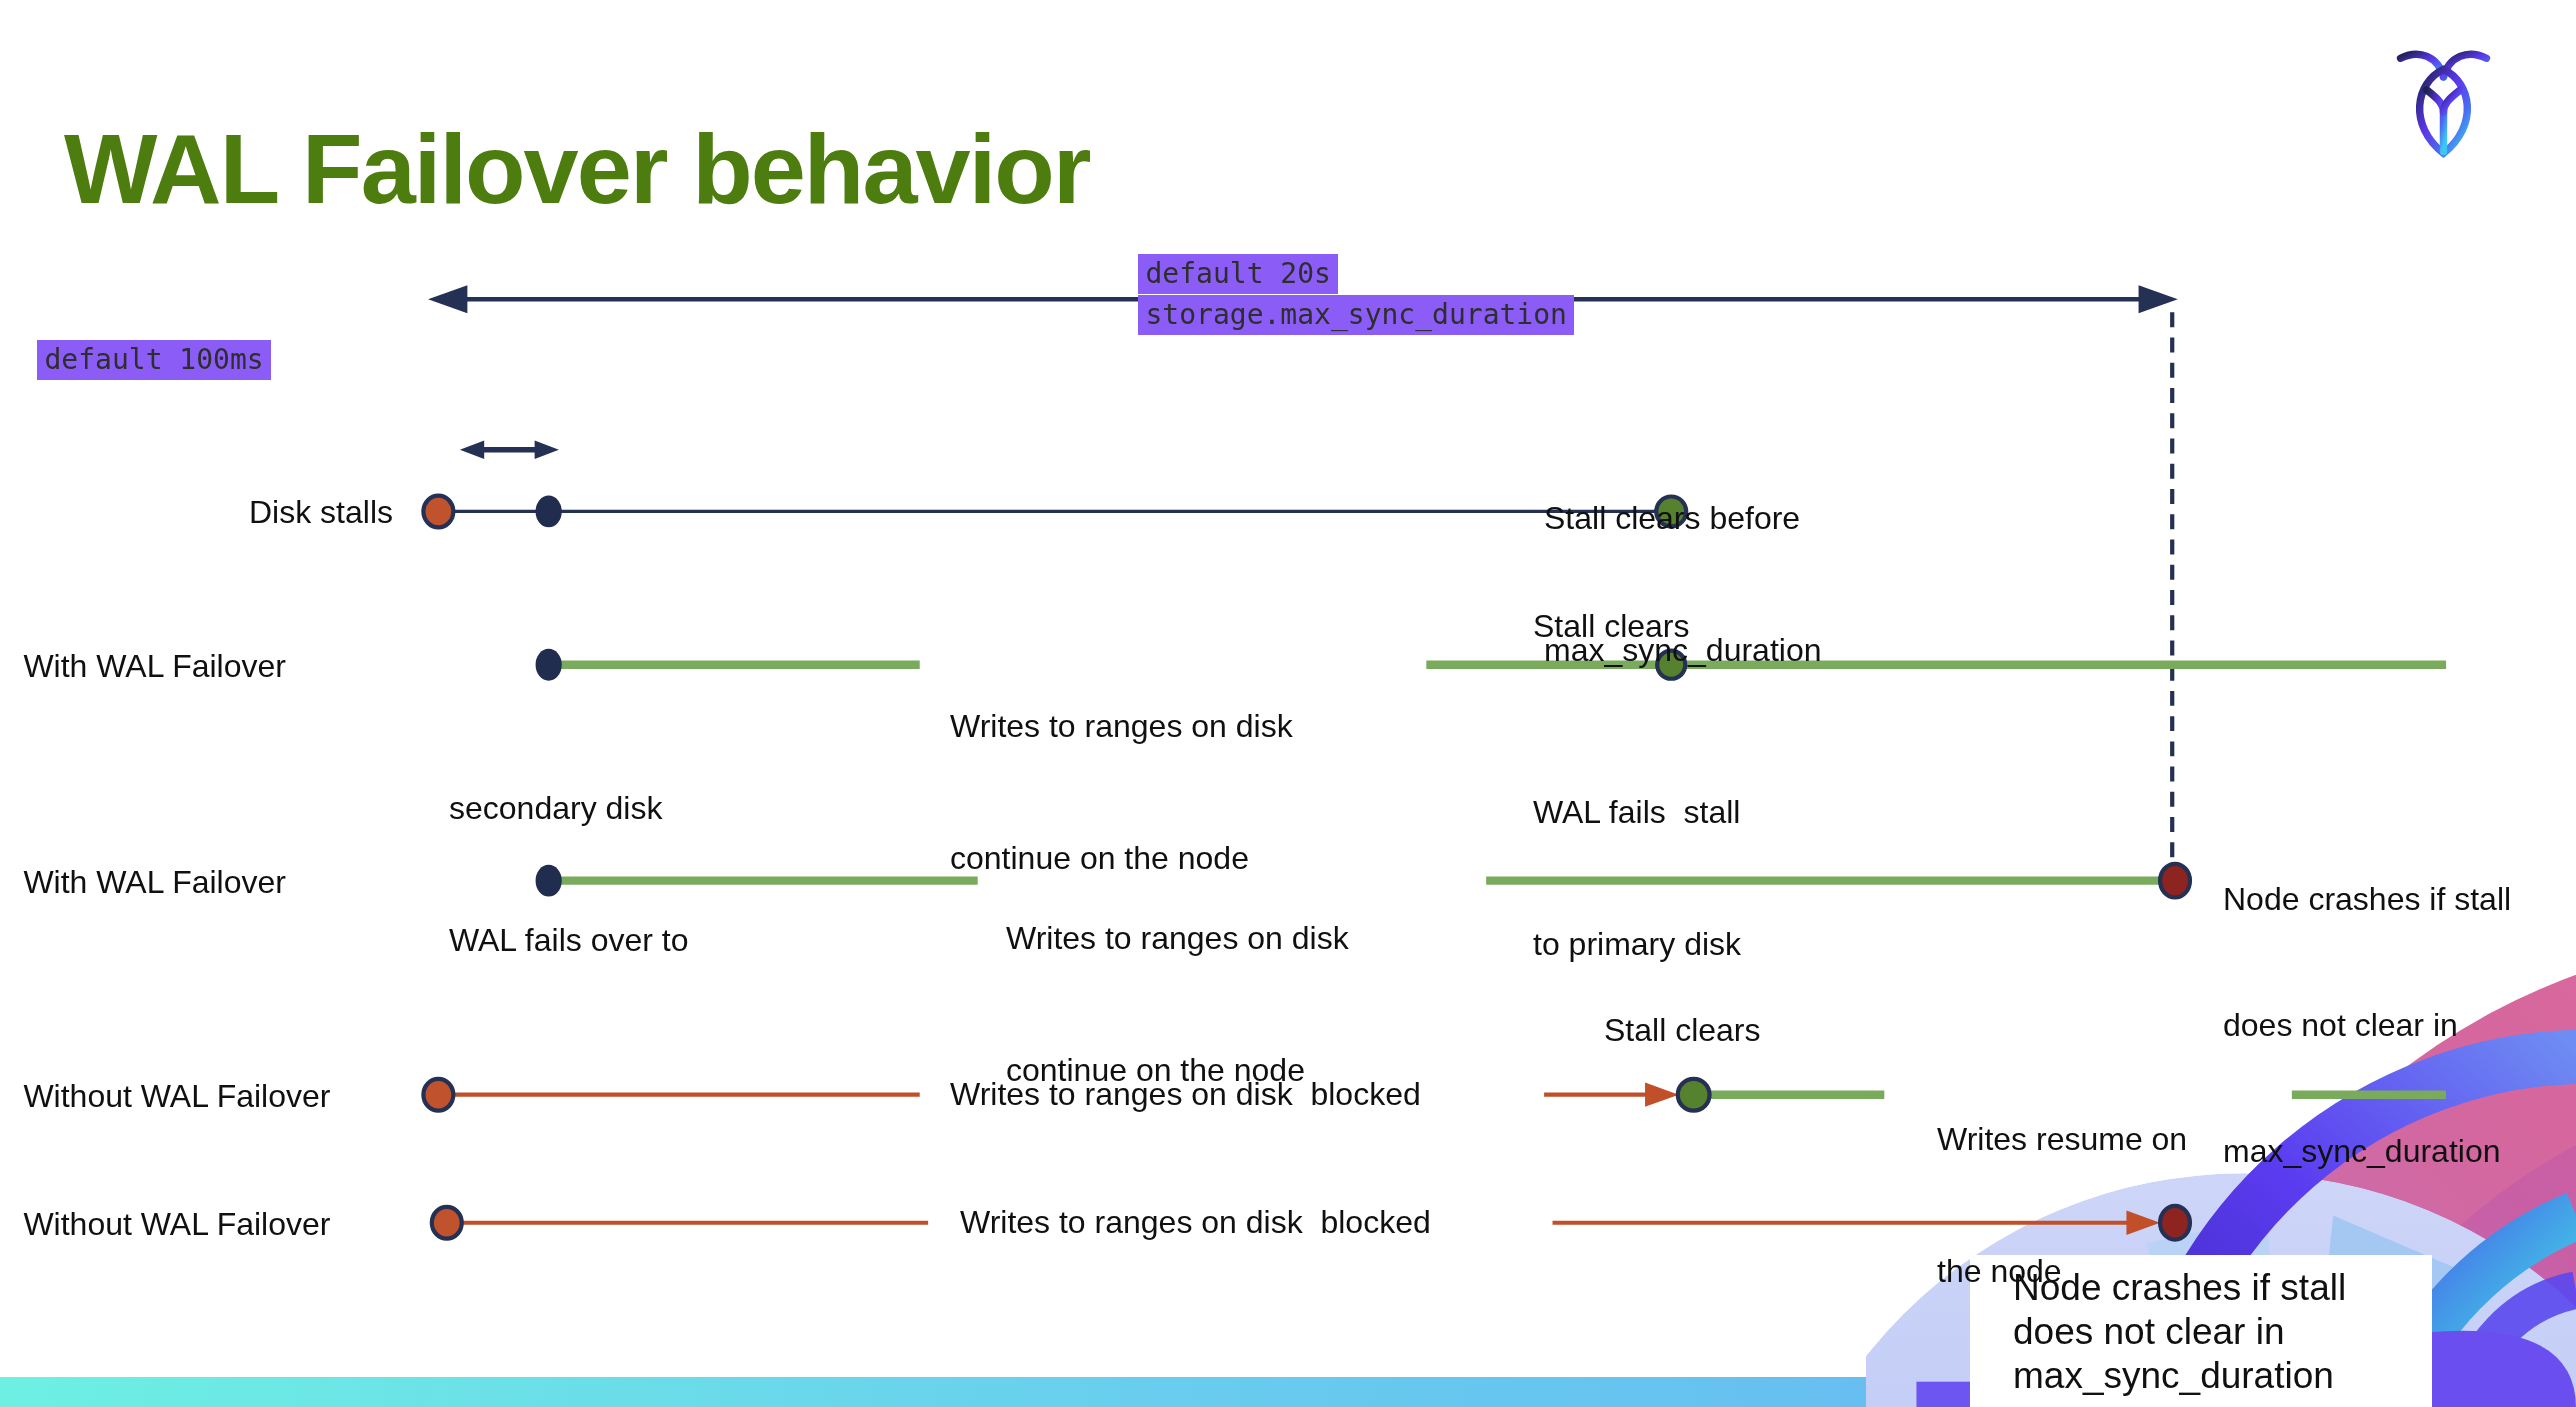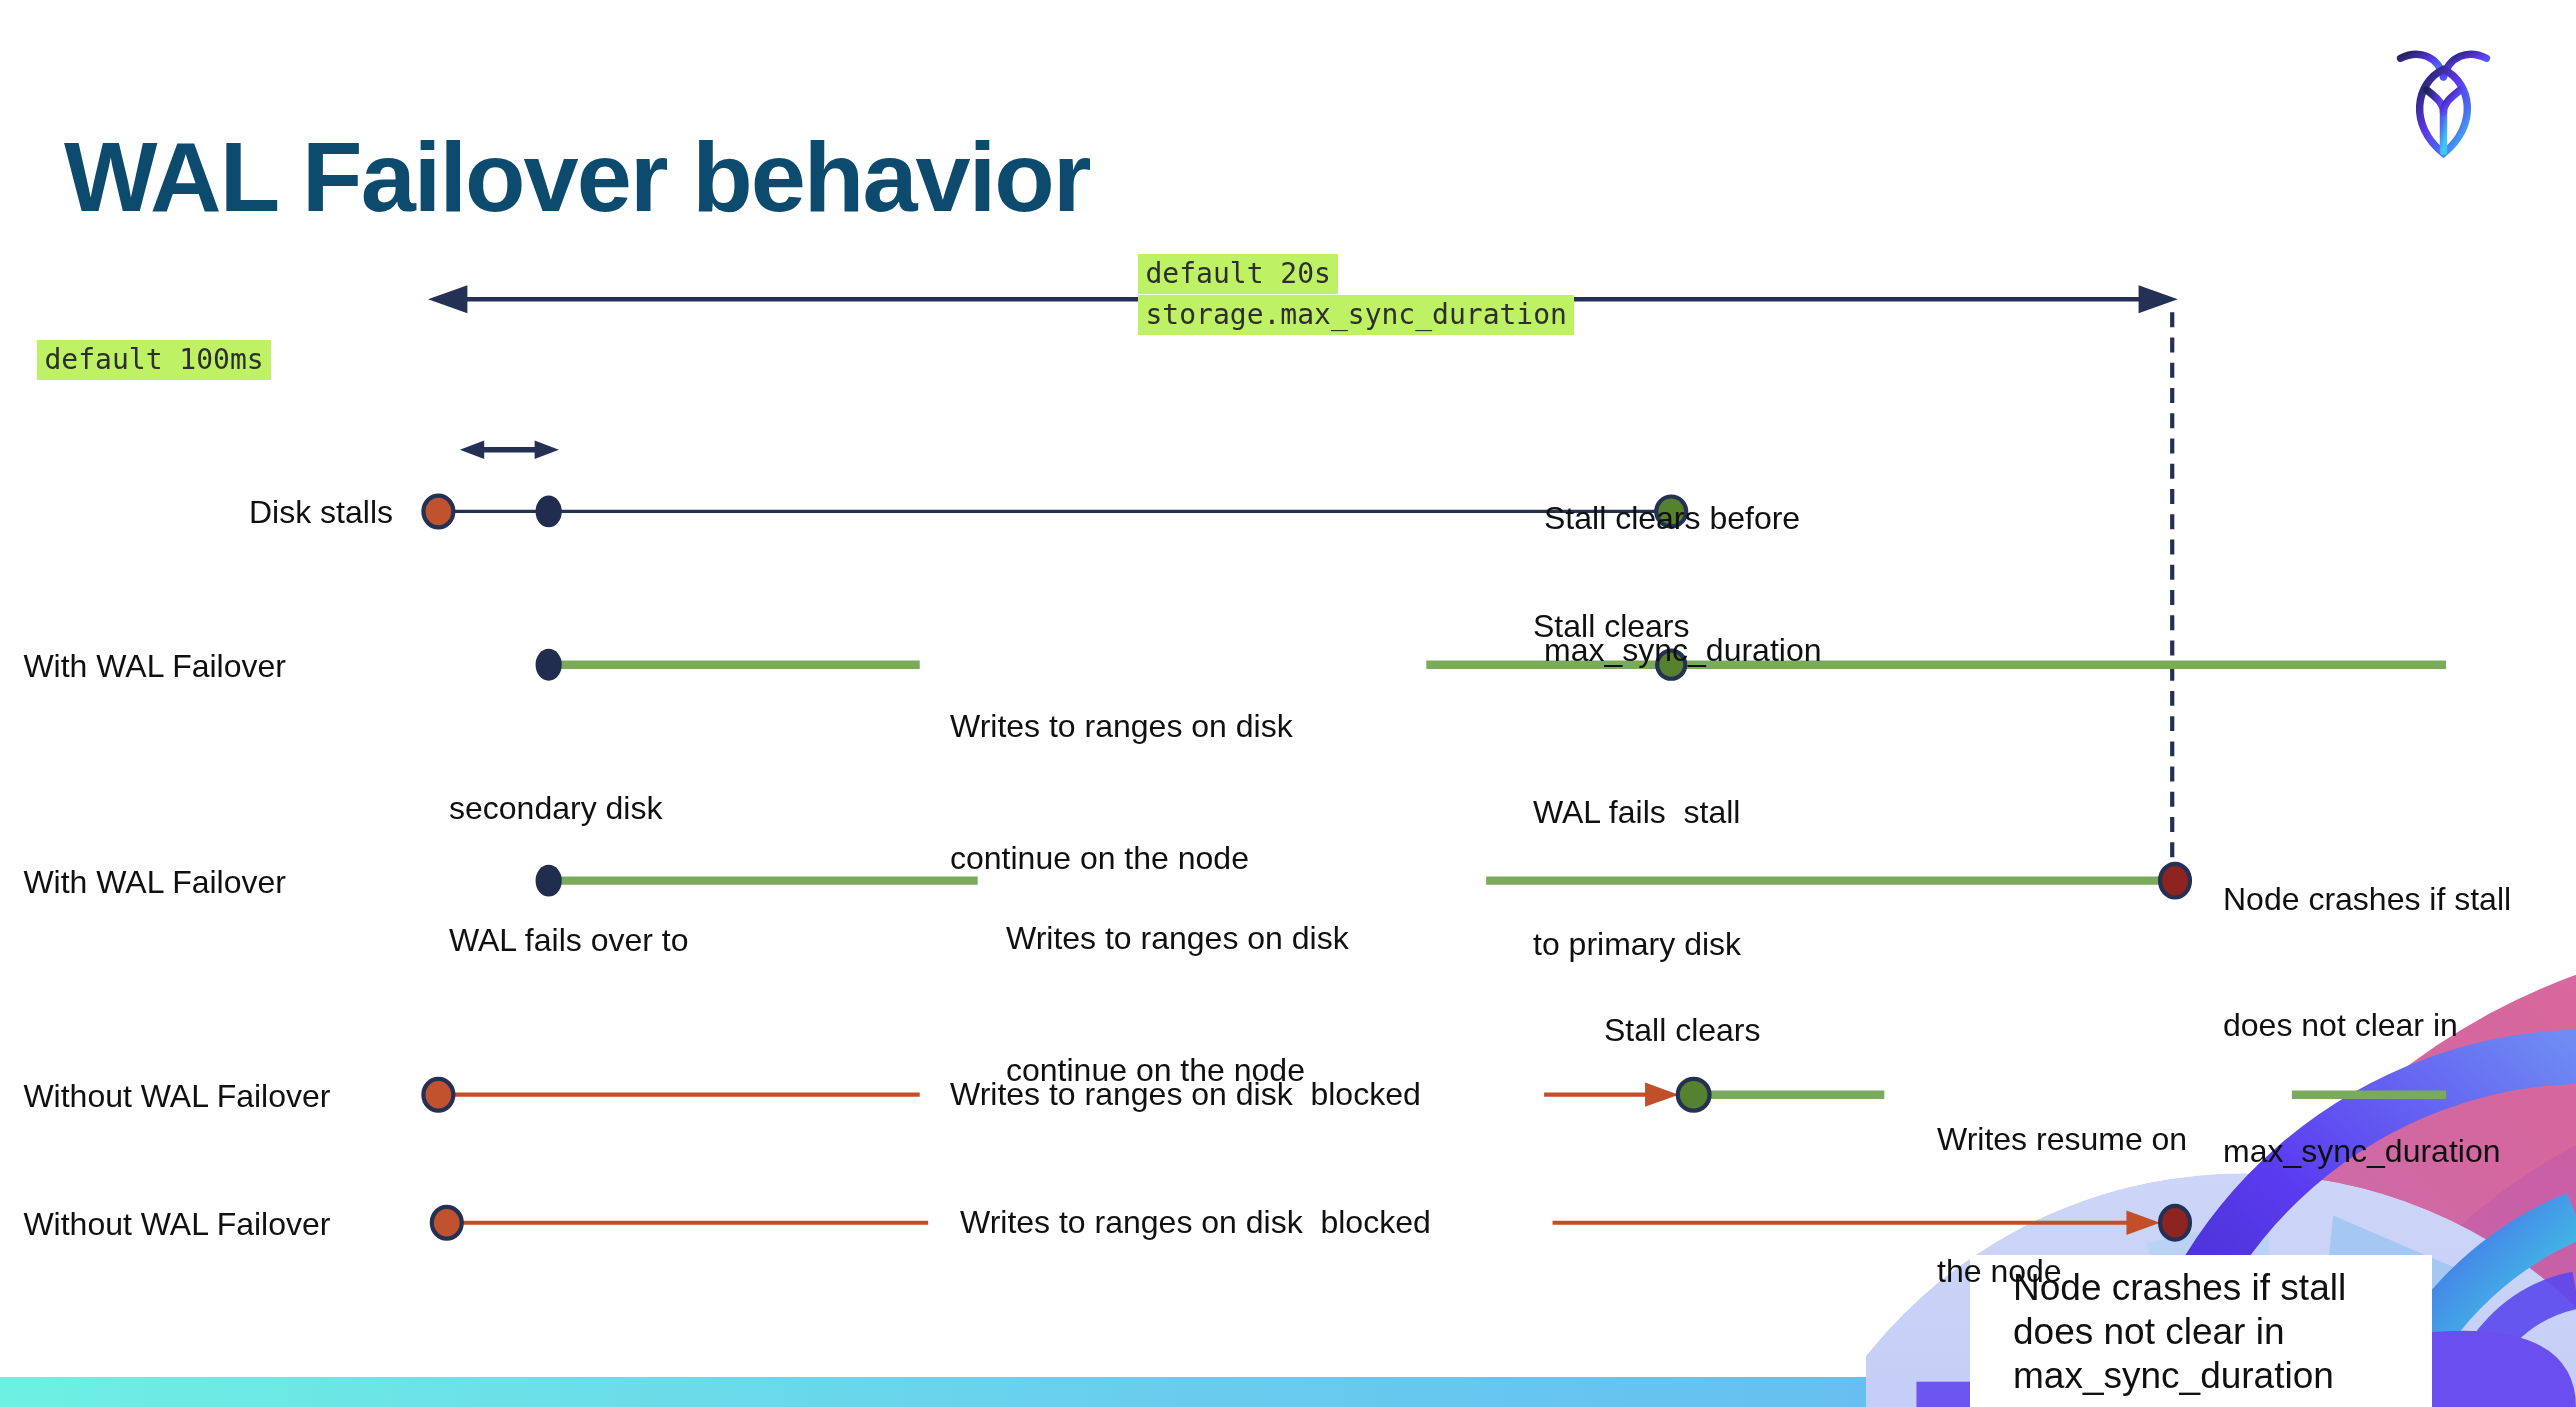--- a/index.html
+++ b/index.html
@@ -1,22 +1,22 @@
 <!DOCTYPE html>
 <html style="font-size:15px"><head>
 <meta charset="utf-8">
 <style>
   html,body{margin:0;padding:0;background:#fff;}
   .canvas{position:relative;width:2576px;height:1408px;overflow:hidden;background:#ffffff;
           font-family:"Liberation Sans","DejaVu Sans",sans-serif;}
-  .title{position:absolute;left:64px;top:54px;font-size:99px;font-weight:700;letter-spacing:-1.9px;
-         color:#0c4a6e;white-space:pre;}
+  .title{position:absolute;left:64px;top:46px;font-size:99px;font-weight:700;letter-spacing:-1.9px;
+         color:#4d7c0f;white-space:pre;}
   .logo{position:absolute;left:2395px;top:45px;width:97px;height:116px;}
   .mono{position:absolute;font-family:"DejaVu Sans Mono","Liberation Mono",monospace;font-size:28px;
-        line-height:34px;color:#2e2e2e;background:#bef264;padding:2.8px 7.5px;white-space:pre;}
+        line-height:34px;color:#2e2e2e;background:#8b5cf6;padding:2.8px 7.5px;white-space:pre;}
   .t{position:absolute;font-size:32px;line-height:44px;color:#101010;white-space:pre;}
   .t span{display:block;}
   .center{text-align:left;}
   .right{text-align:right;}
   .bottombar{position:absolute;left:0;top:1377px;width:2576px;height:31px;
              background:linear-gradient(90deg,#6df0e2 0%,#68cdee 45%,#66c0f0 70%,#6db4f4 100%);}
   .art{position:absolute;left:1866px;top:935px;width:710px;height:473px;}
   .crashbox{position:absolute;left:1970px;top:1255px;width:462px;height:152px;background:#ffffff;
             box-sizing:border-box;padding:11.2px 0 0 43px;font-size:37px;line-height:44px;color:#101010;}
   .crashbox span{display:block;white-space:pre;}

